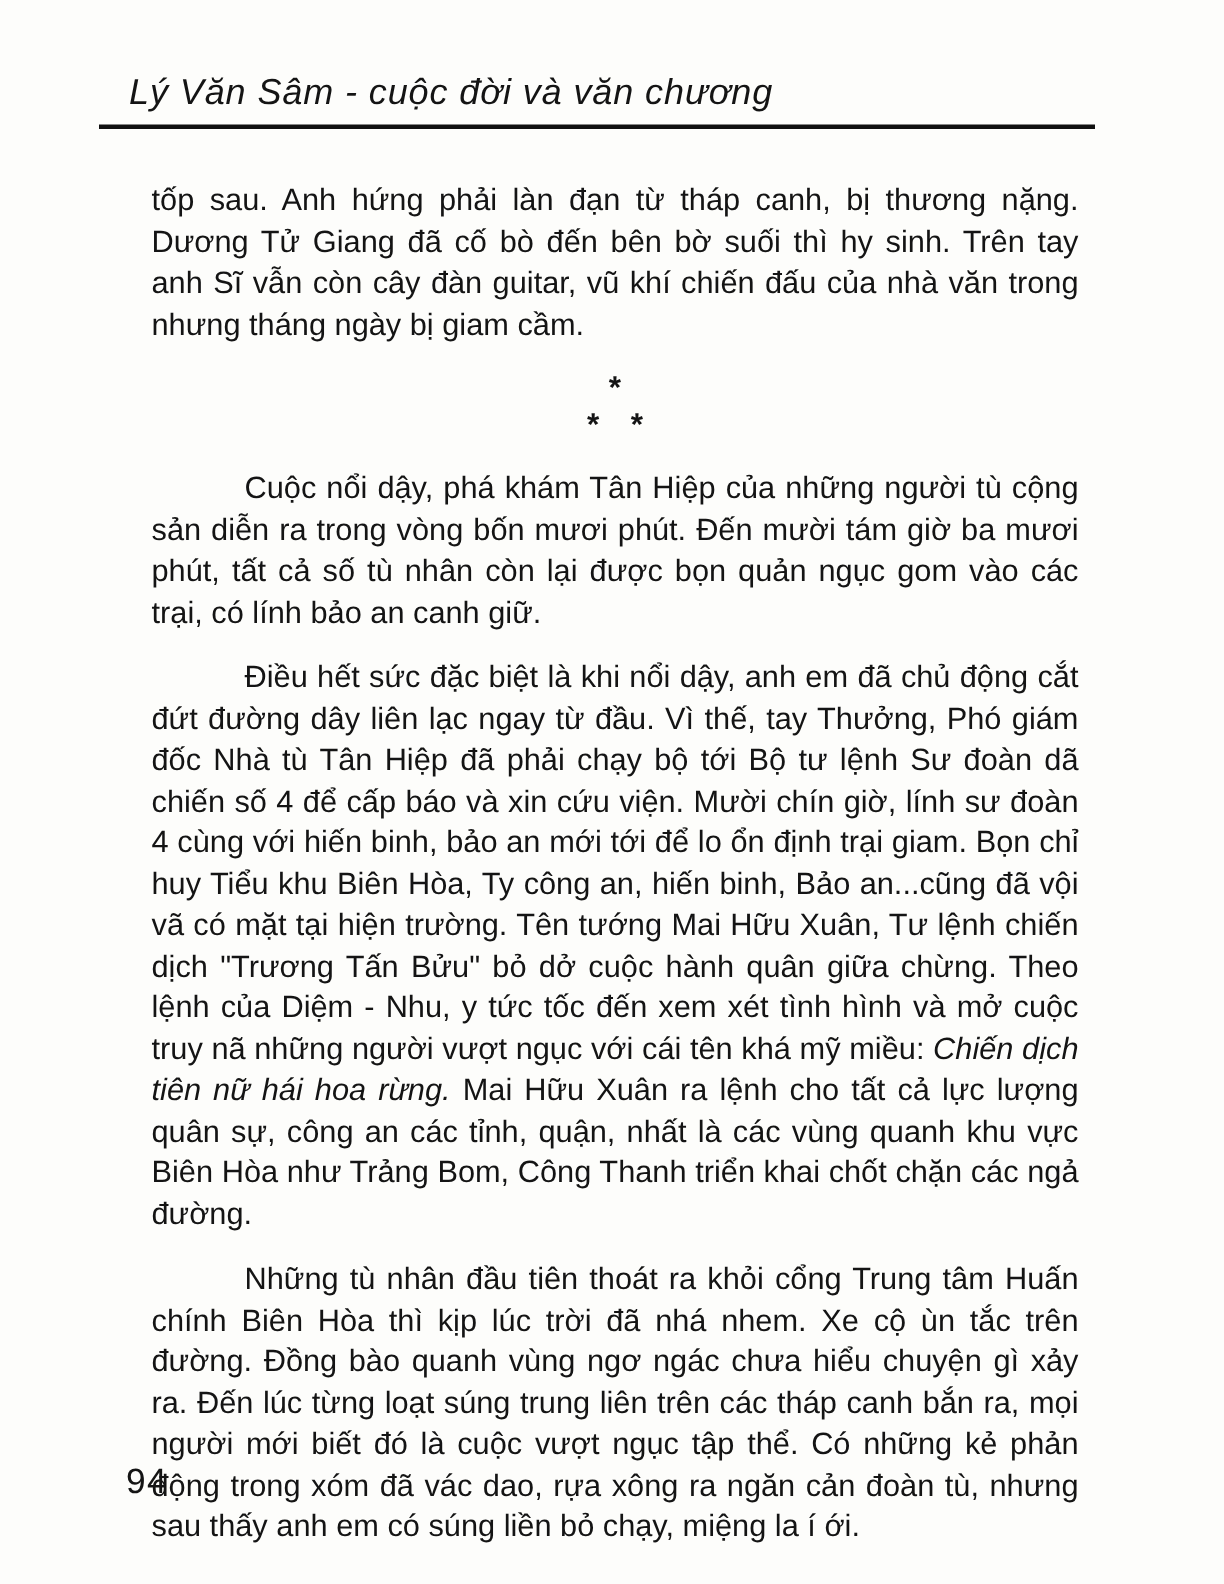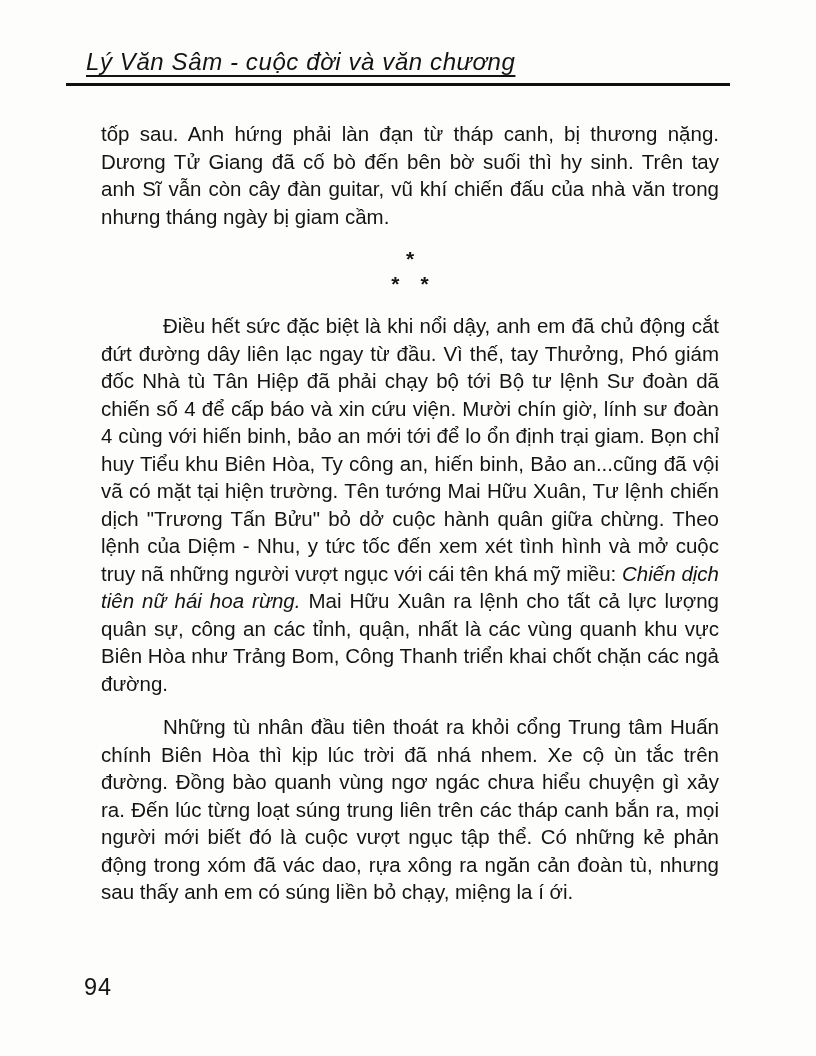--- a/index.html
+++ b/index.html
@@ -19,21 +19,20 @@
     width: 664px;
     border-bottom: 3px solid #101010;
     padding-bottom: 7px;
   }
   .header-title {
     display: inline-block;
     margin-left: 20px;
     font-style: italic;
     font-size: 24px;
     letter-spacing: 0.6px;
-    text-decoration: underline;
     text-underline-offset: 5px;
   }
   .body-text {
     position: absolute;
     left: 85px;
     top: 104px;
     width: 650px;
     font-size: 20.5px;
     line-height: 27.5px;
     text-align: justify;
@@ -64,20 +63,21 @@
   <div class="header">
     <span class="header-title">Lý Văn Sâm - cuộc đời và văn chương</span>
   </div>
 
   <div class="body-text">
       <p class="para"><span>tốp sau. Anh hứng phải làn đạn từ tháp canh, bị thương nặng. Dương Tử Giang đã cố bò đến bên bờ suối thì hy sinh. Trên tay anh Sĩ vẫn còn cây đàn guitar, vũ khí chiến đấu của nhà văn trong nhưng tháng ngày bị giam cầm.</span></p>
       <div class="separator">
         <div class="sep-line">*</div>
         <div class="sep-line">*  *</div>
       </div>
+      <p class="para indent"><span>Cuộc nổi dậy, phá khám Tân Hiệp của những người tù cộng sản diễn ra trong vòng bốn mươi phút. Đến mười tám giờ ba mươi phút, tất cả số tù nhân còn lại được bọn quản ngục gom vào các trại, có lính bảo an canh giữ.</span></p>
       <p class="para indent"><span>Điều hết sức đặc biệt là khi nổi dậy, anh em đã chủ động cắt đứt đường dây liên lạc ngay từ đầu. Vì thế, tay Thưởng, Phó giám đốc Nhà tù Tân Hiệp đã phải chạy bộ tới Bộ tư lệnh Sư đoàn dã chiến số 4 để cấp báo và xin cứu viện. Mười chín giờ, lính sư đoàn 4 cùng với hiến binh, bảo an mới tới để lo ổn định trại giam. Bọn chỉ huy Tiểu khu Biên Hòa, Ty công an, hiến binh, Bảo an...cũng đã vội vã có mặt tại hiện trường. Tên tướng Mai Hữu Xuân, Tư lệnh chiến dịch "Trương Tấn Bửu" bỏ dở cuộc hành quân giữa chừng. Theo lệnh của Diệm - Nhu, y tức tốc đến xem xét tình hình và mở cuộc truy nã những người vượt ngục với cái tên khá mỹ miều: </span><span class="italic">Chiến dịch tiên nữ hái hoa rừng.</span><span> Mai Hữu Xuân ra lệnh cho tất cả lực lượng quân sự, công an các tỉnh, quận, nhất là các vùng quanh khu vực Biên Hòa như Trảng Bom, Công Thanh triển khai chốt chặn các ngả đường.</span></p>
       <p class="para indent"><span>Những tù nhân đầu tiên thoát ra khỏi cổng Trung tâm Huấn chính Biên Hòa thì kịp lúc trời đã nhá nhem. Xe cộ ùn tắc trên đường. Đồng bào quanh vùng ngơ ngác chưa hiểu chuyện gì xảy ra. Đến lúc từng loạt súng trung liên trên các tháp canh bắn ra, mọi người mới biết đó là cuộc vượt ngục tập thể. Có những kẻ phản động trong xóm đã vác dao, rựa xông ra ngăn cản đoàn tù, nhưng sau thấy anh em có súng liền bỏ chạy, miệng la í ới.</span></p>
     </div>
 
   <div class="footer">
     <span>94</span>
   </div>
 
 </div>
 

